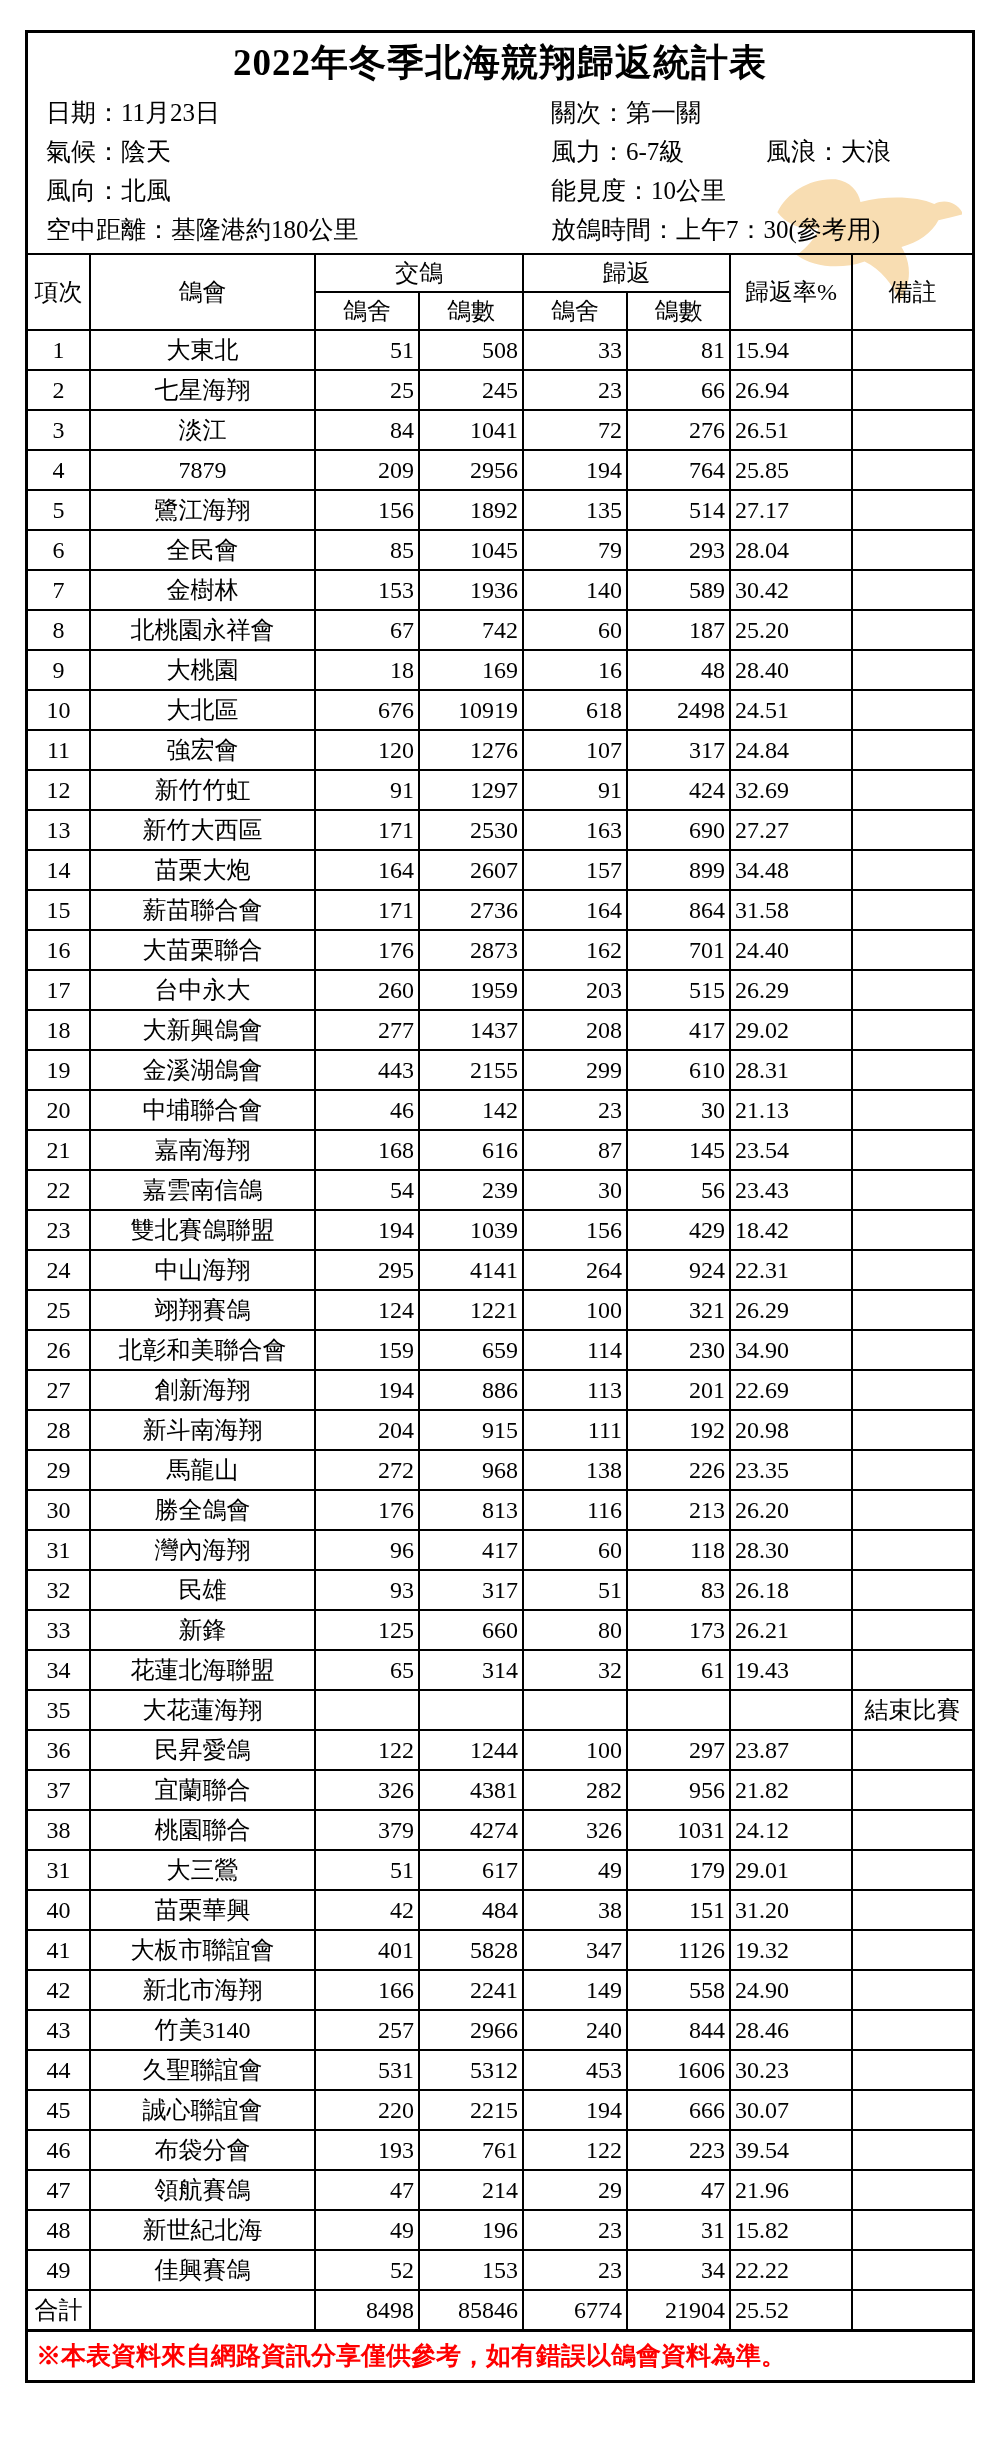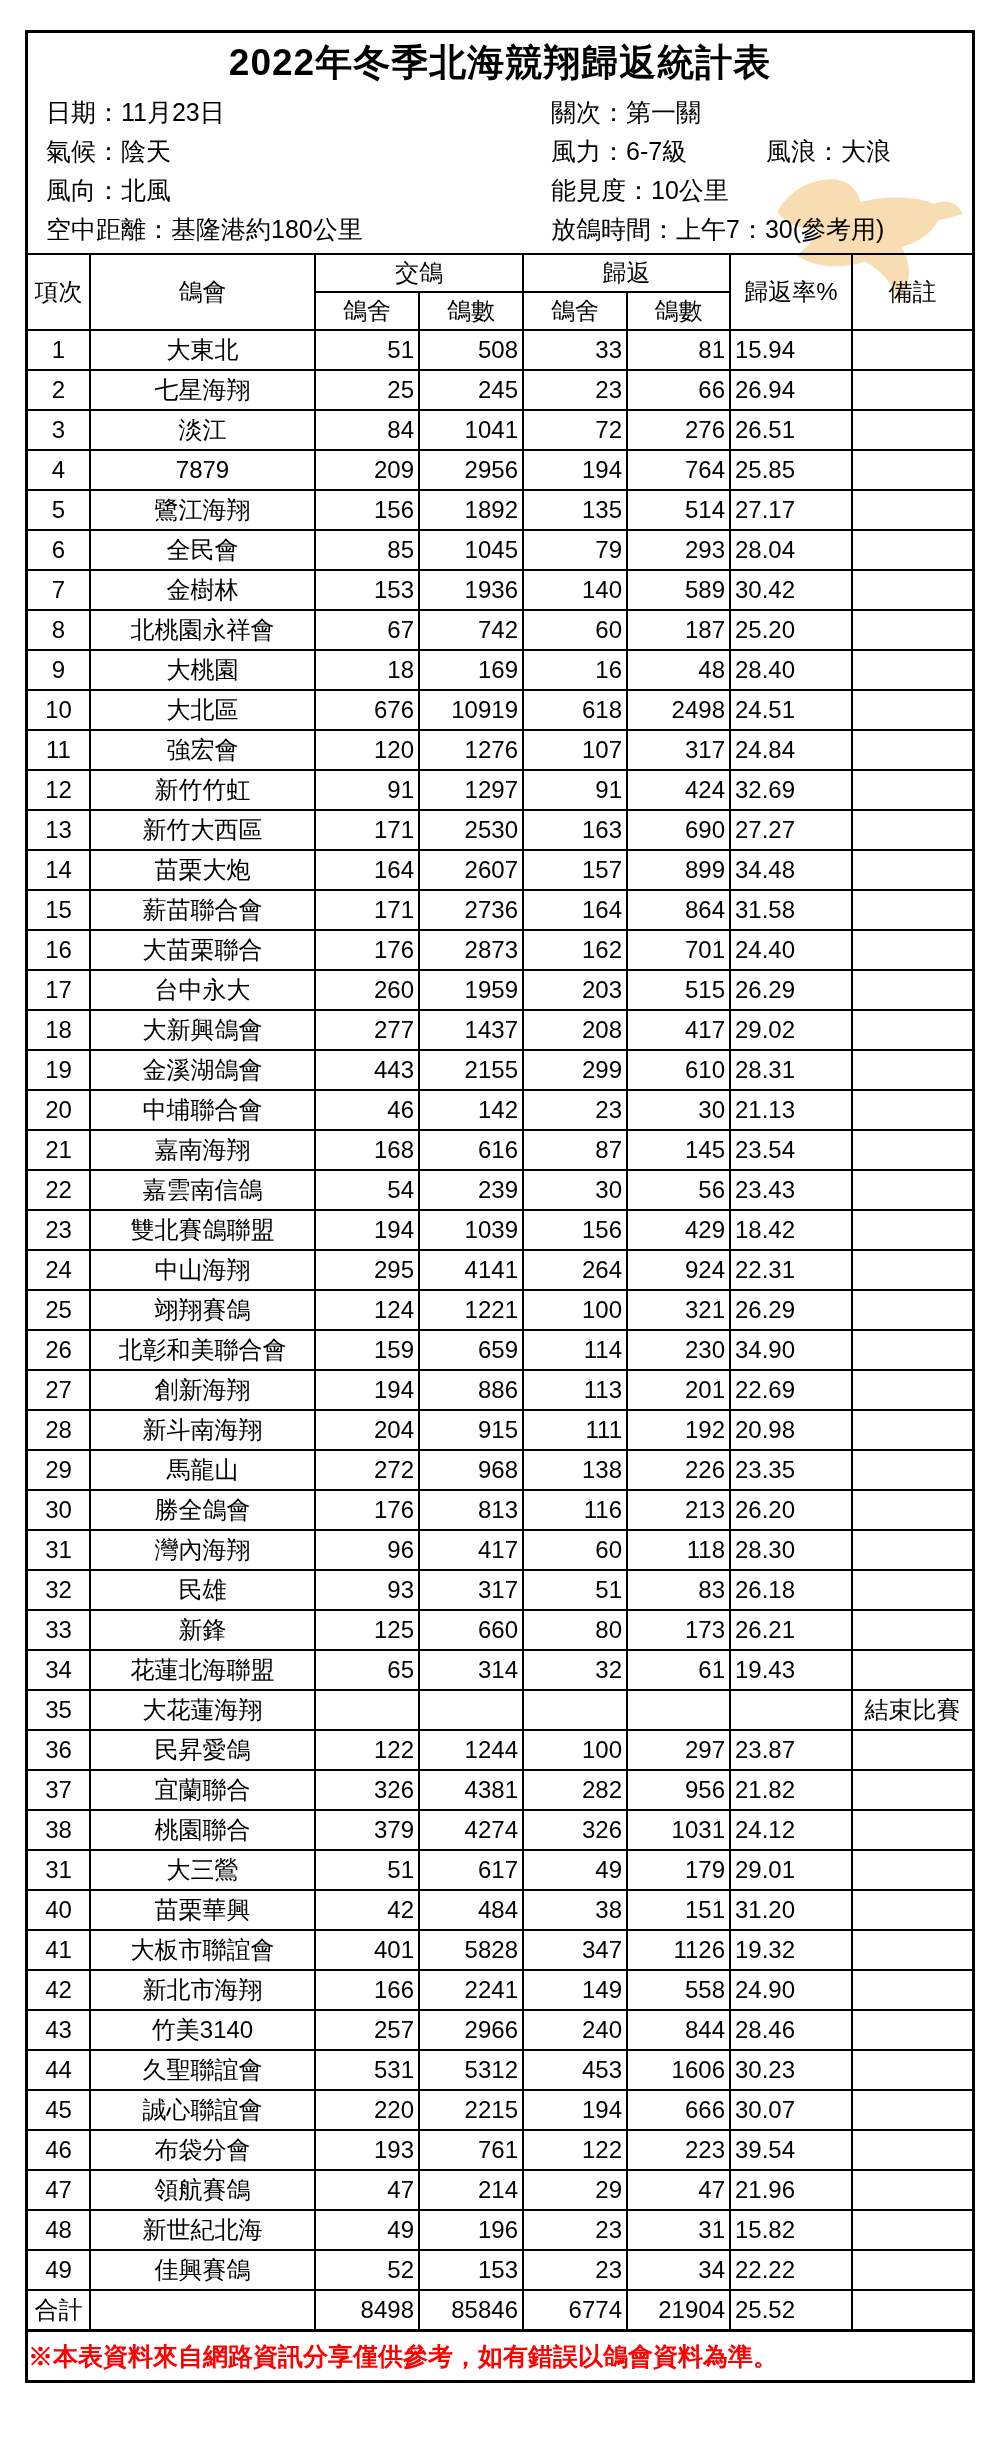--- a/index.html
+++ b/index.html
@@ -1,38 +1,38 @@
 <!DOCTYPE html>
 <html><head>
 <meta charset="utf-8">
 <style>
   html,body{margin:0;padding:0;background:#ffffff;}
   .page{position:relative;width:1000px;height:2438px;background:#ffffff;overflow:hidden;
-        font-family:Liberation Sans, sans-serif;color:#000;}
+        font-family:Liberation Serif, serif;color:#000;}
   .dove{position:absolute;left:762px;top:148px;width:200px;height:155px;z-index:0;}
   .sheet{position:absolute;left:25px;top:30px;width:944px;border:3px solid #000;
          background:transparent;z-index:1;}
   .title{height:60px;line-height:60px;text-align:center;font-size:37px;font-weight:bold;
          letter-spacing:1px;}
   .info{border-bottom:0;padding:0 0 4px 11px;}
   .info-row{display:grid;grid-template-columns:505px 215px auto;height:39px;line-height:39px;
             font-size:25px;}
   .info-row .cell{padding-left:7px;white-space:nowrap;}
   table.grid{width:100%;border-collapse:collapse;border-style:hidden;table-layout:fixed;
              border-top:2px solid #000;}
   table.grid th,table.grid td{border:2px solid #000;overflow:hidden;white-space:nowrap;}
   table.grid th{height:36px;font-size:24px;font-weight:normal;text-align:center;padding:0;}
   table.grid td{height:38px;font-size:24px;padding:0 4px;}
   td.c0{text-align:center;padding:0;}
   td.c1{text-align:center;padding-left:7px;}
   td.c2,td.c3,td.c4,td.c5{text-align:right;padding-right:7px;}
   td.c6{text-align:left;padding-right:16px;}
   td.c7{text-align:center;padding-left:2px;padding-right:0;}
   .footer{border-top:3px solid #000;height:48px;line-height:48px;font-size:25px;
-          font-weight:bold;color:#ff0000;white-space:nowrap;}
+          font-weight:bold;color:#ff0000;padding-left:8px;white-space:nowrap;}
 </style>
 </head>
 <body>
 
 <div class="page">
 
   <svg class="dove" viewBox="0 0 195 150" xmlns="http://www.w3.org/2000/svg" aria-hidden="true">
     <path d="M 15 62
              C 25 42, 48 28, 72 30
              C 86 32, 94 42, 96 52

